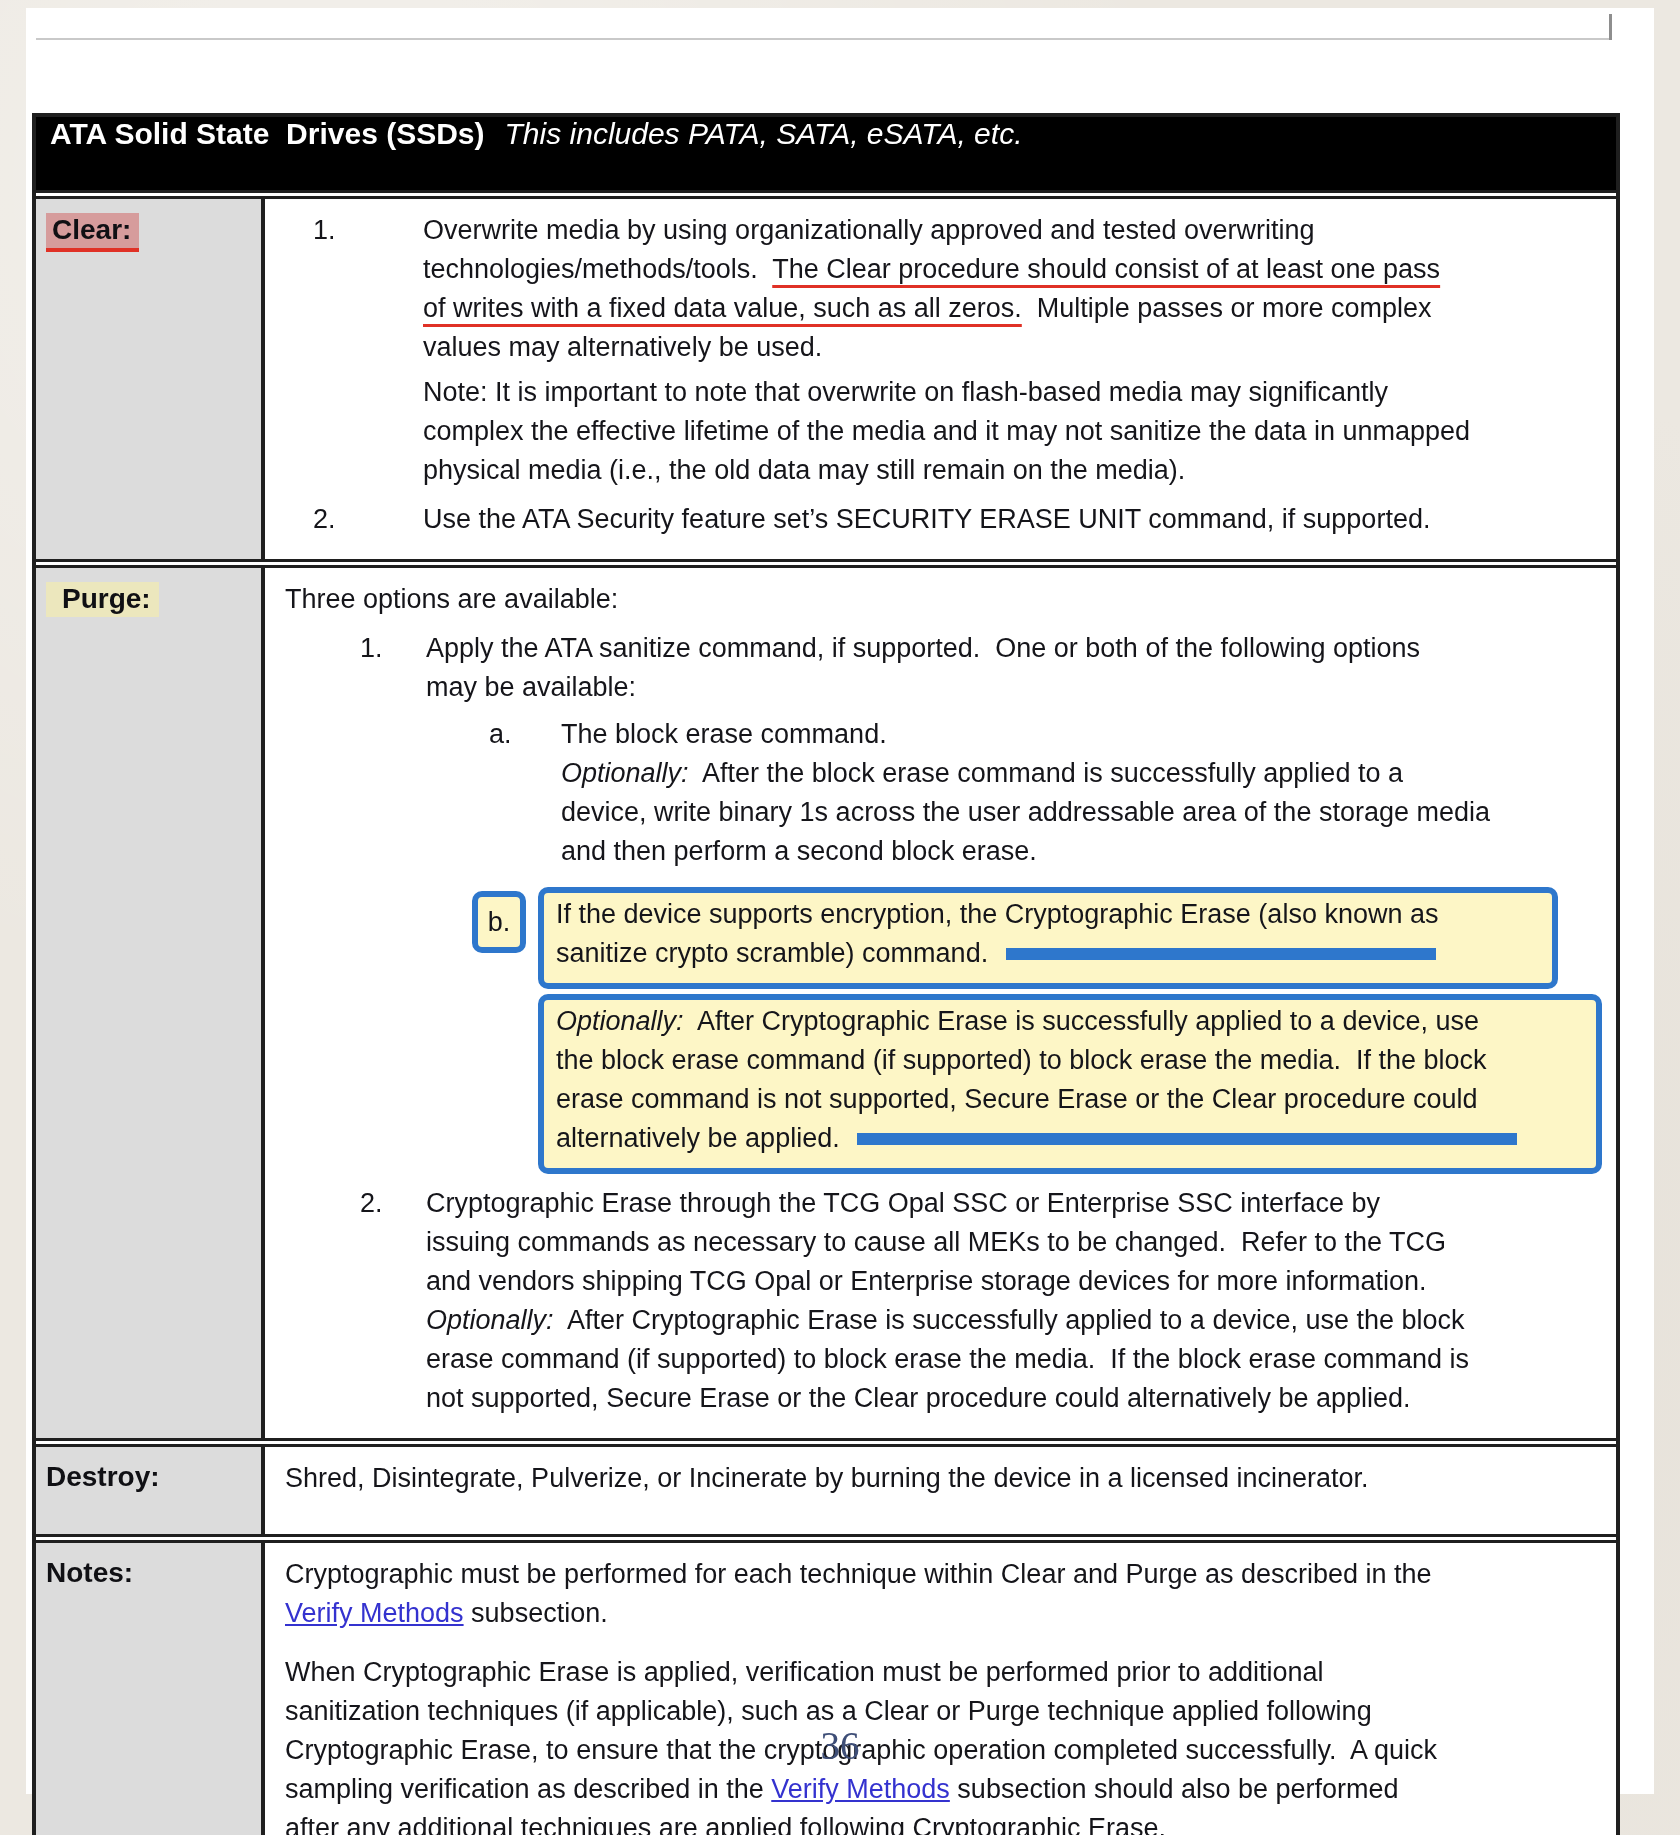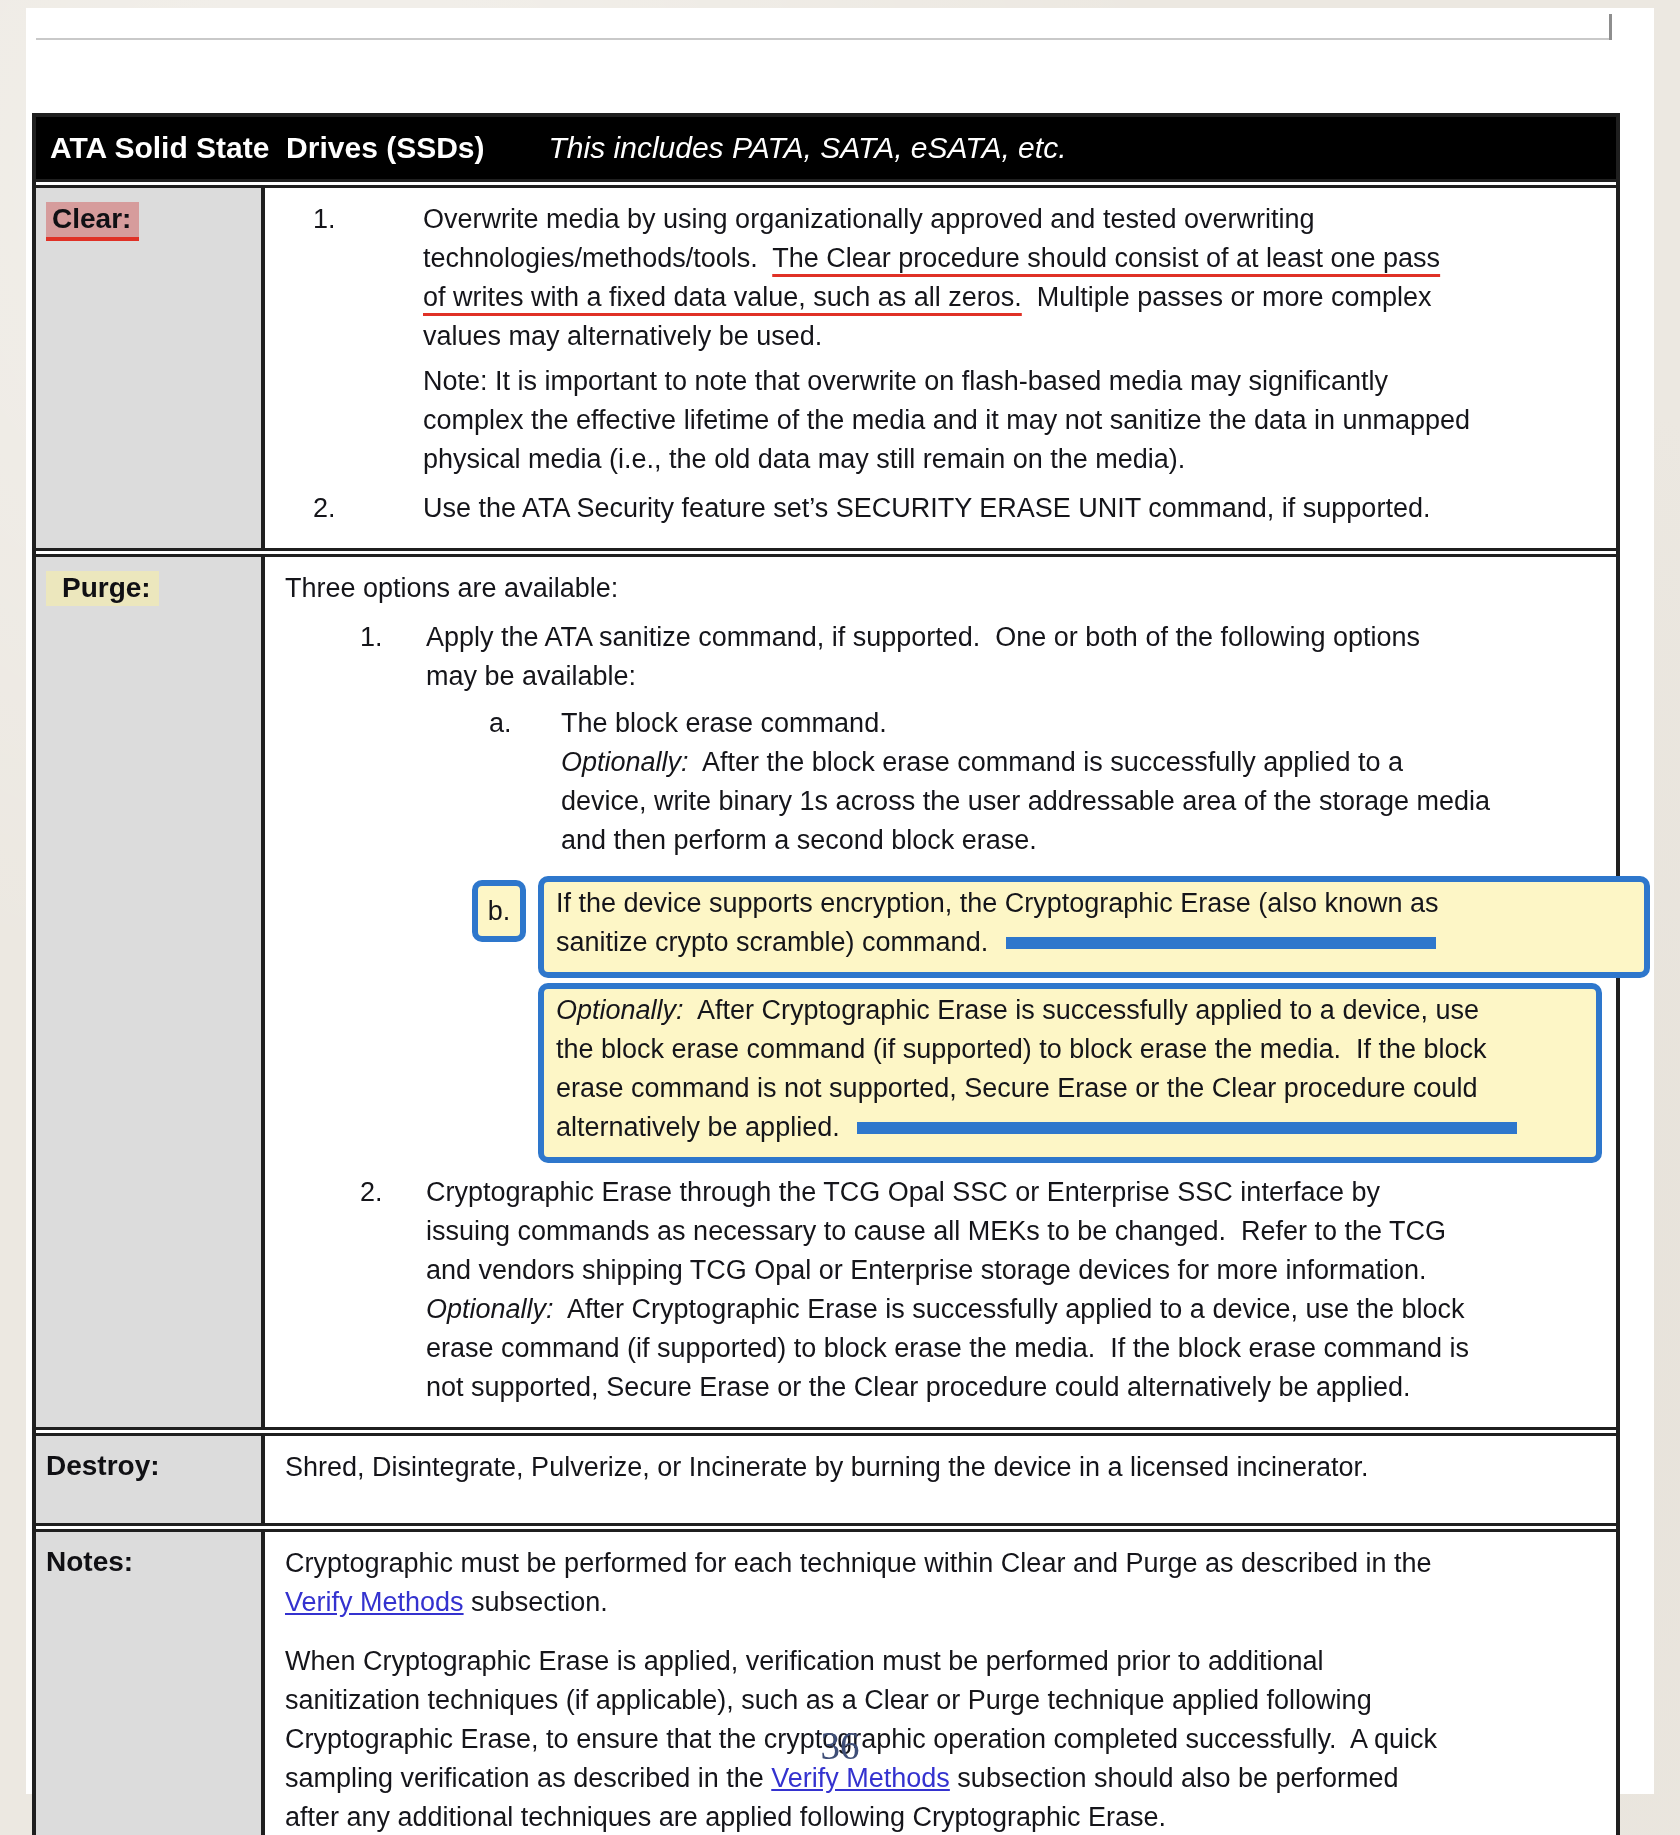--- a/index.html
+++ b/index.html
@@ -19,22 +19,22 @@
     font-family:"Liberation Sans", sans-serif;
     color:var(--text);
   }
   .page{position:absolute;left:26px;top:8px;width:1628px;height:1786px;background:var(--paper);}
   .prev-line{position:absolute;top:30px;left:10px;right:42px;height:2px;background:#c9c9c9;}
   .prev-tick{position:absolute;top:6px;right:42px;width:3px;height:26px;background:#8e8e8e;}
 
   .doc-table{position:absolute;left:6px;top:105px;width:1588px;border:4px solid var(--table-border);background:#fff;}
   .thead{
     background:var(--header-bg);color:var(--header-text);
-    height:62px;display:flex;align-items:center;padding-left:14px;
-    font-size:30px;white-space:pre;gap:44px;
+    height:73px;display:flex;padding-left:14px;
+    font-size:30px;white-space:pre;
   }
   .th-bold{font-weight:bold;}
   .th-italic{font-style:italic;margin-left:20px;}
 
   .trow{display:flex;border-top:9px double var(--table-border);background:#fff;}
   .tlabel{width:229px;flex:none;border-right:4px solid var(--table-border);background:var(--label-col-bg);padding:14px 0 0 10px;}
   .tlabel .lbl{font-weight:bold;font-size:28px;color:#101014;}
   .hl{display:inline-block;padding:1px 8px 2px 6px;}
   .hl-clear{background:var(--clear-highlight);border-bottom:4px solid var(--clear-underline);}
   .hl-purge{background:var(--purge-highlight);padding-left:16px;}
@@ -63,21 +63,21 @@
     width:54px;height:62px;flex:none;margin-top:4px;
     border:6px solid var(--annot-blue);border-radius:10px;background:var(--annot-yellow);
     display:flex;align-items:center;justify-content:center;font-size:27px;
   }
   .annot-col{margin-left:12px;}
   .hlbox{
     background:var(--annot-yellow);border:6px solid var(--annot-blue);border-radius:10px;
     padding:2px 12px 4px 12px;
   }
   .hlbox p{margin:0;}
-  .hlbox-a{width:1112px;margin-bottom:5px;}
+  .hlbox-a{width:1020px;margin-bottom:5px;}
   .hlbox-b{width:1064px;}
   .stepbar{
     display:inline-block;height:4px;background:#ffffff;
     border-top:6px solid var(--annot-blue);border-bottom:6px solid var(--annot-blue);
     vertical-align:2px;margin-left:10px;
   }
   .stepbar-a{width:430px;}
   .stepbar-b{width:660px;}
 
   .row-notes .tcontent p{margin-bottom:20px;}

